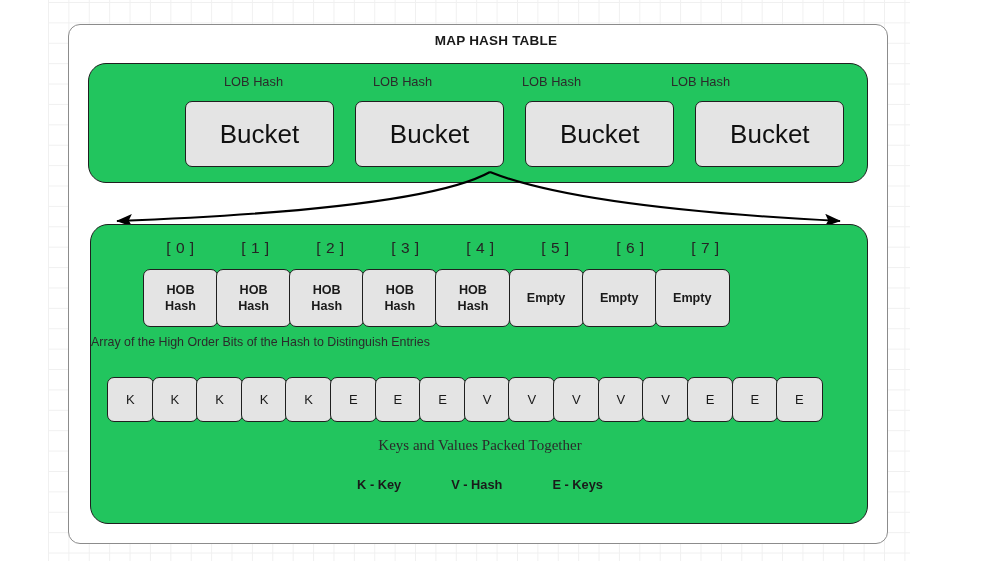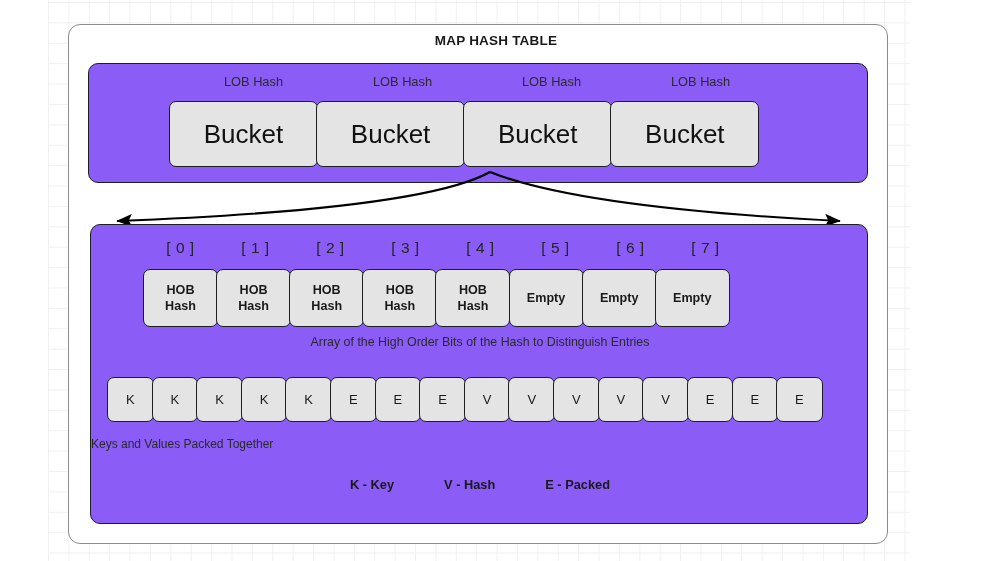--- a/index.html
+++ b/index.html
@@ -49,23 +49,23 @@
     font-size: 13.5px;
     font-weight: bold;
     color: #1a1a1a;
     letter-spacing: .2px;
     padding-left: 36px;
   }
 
   
   .panel {
     position: absolute;
-    background: #8b5cf6;
+    background: #22c55e;
     border: 1.9px solid #1f1f1f;
-    border-radius: 10px;
+    border-radius: 18px;
   }
 
   
   #bucket-panel {
     left: 88px; top: 63px;
     width: 780px; height: 120px;
   }
 
   #lob-label-row {
     position: absolute;
@@ -75,22 +75,23 @@
   }
   #lob-label-row .lob-label {
     flex: 0 0 149px;
     text-align: center;
     font-size: 12.8px;
     color: #2b2b2b;
   }
 
   #bucket-row {
     position: absolute;
-    left: 80px; top: 37px;
-    display: flex;
+    left: 96px; top: 37px;
+    display: flex;
+    gap: 23px;
   }
   .bucket-cell {
     flex: 0 0 149px;
     height: 66px;
     background: #e4e4e4;
     border: 1.9px solid #1f1f1f;
     border-radius: 7px;
     display: flex;
     align-items: center;
     justify-content: center;
@@ -149,21 +150,21 @@
     line-height: 1.28;
     color: #1a1a1a;
     text-align: center;
   }
   .hob-cell + .hob-cell { margin-left: -1.9px; }
 
   #hob-caption {
     position: absolute;
     left: 0; top: 110px;
     width: 778px;
-    text-align: center;
+    text-align: left;
     font-size: 12.4px;
     color: #2b2b2b;
   }
 
   
   #kv-row {
     position: absolute;
     left: 16px; top: 152px;
     display: flex;
   }
@@ -178,22 +179,24 @@
     justify-content: center;
     font-size: 13px;
     color: #1a1a1a;
   }
   .kv-cell + .kv-cell { margin-left: -1.9px; }
 
   #kv-caption {
     position: absolute;
     left: 0; top: 212px;
     width: 778px;
-    font-size: 12px;
+    text-align: center;
+    font-size: 15px;
     color: #2b2b2b;
+    font-family: Liberation Serif, serif;
   }
 
   #kv-legend {
     position: absolute;
     left: 0; top: 252px;
     width: 778px;
     display: flex;
     justify-content: center;
     gap: 50px;
     font-size: 12.8px;
@@ -301,17 +304,17 @@
       <div class="kv-cell">E</div>
       <div class="kv-cell">E</div>
       <div class="kv-cell">E</div>
     </div>
 
     <div id="kv-caption">Keys and Values Packed Together</div>
 
     <div id="kv-legend">
       <span>K - Key</span>
       <span>V - Hash</span>
-      <span>E - Packed</span>
+      <span>E - Keys</span>
     </div>
 
   </div>
 </div>
 
 </body></html>

